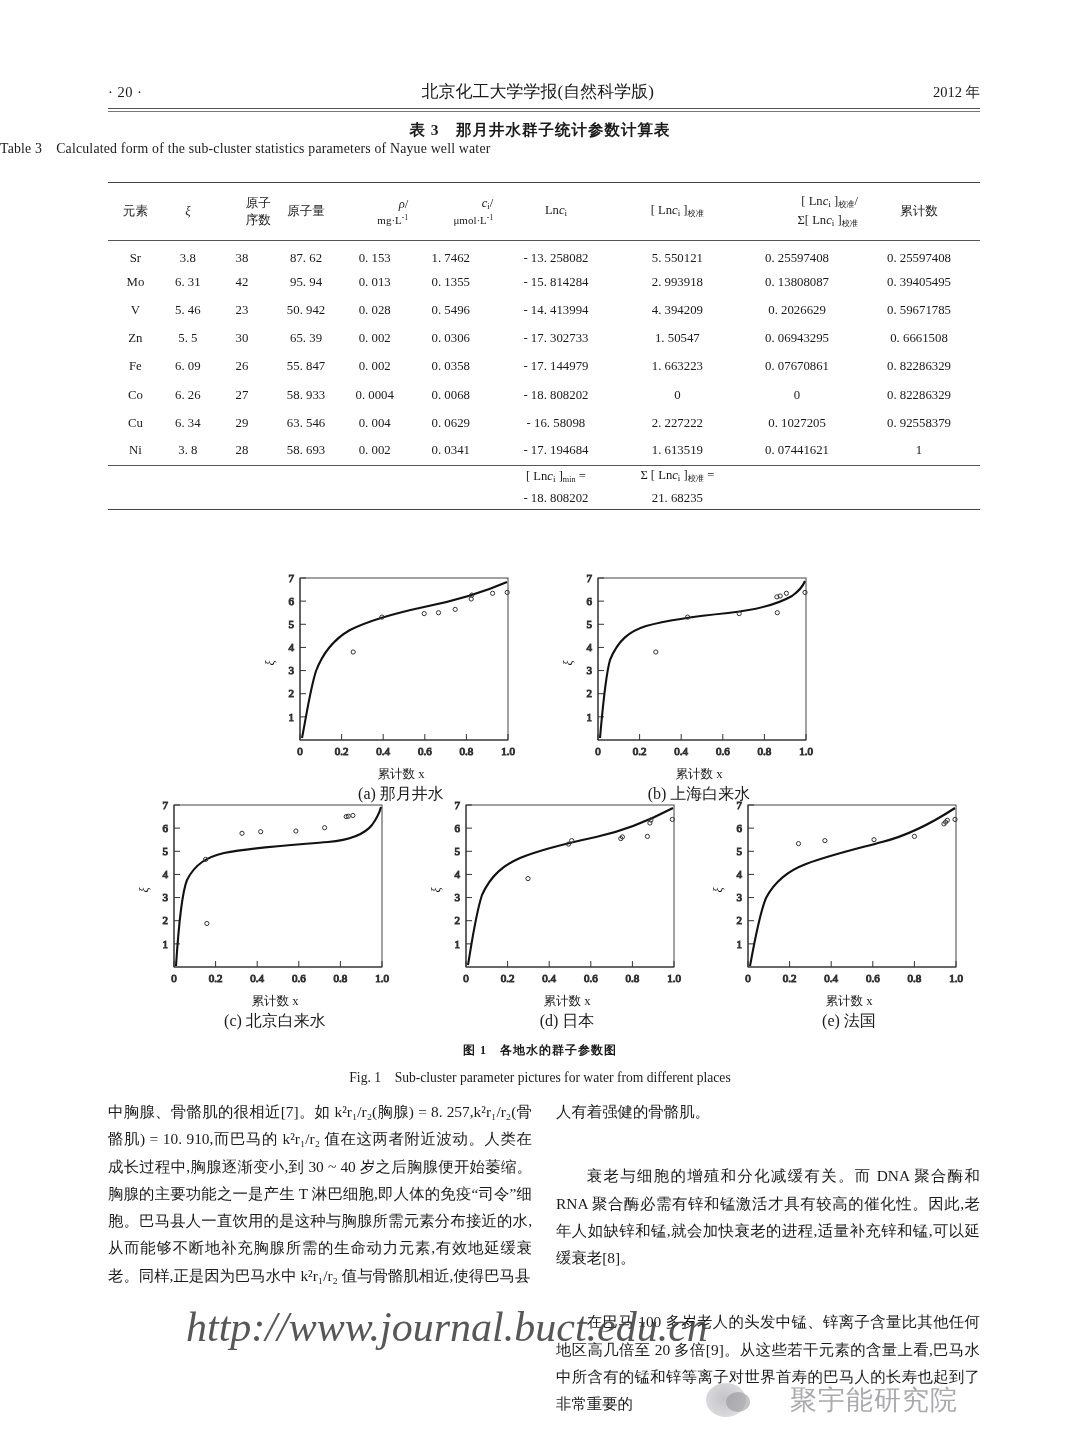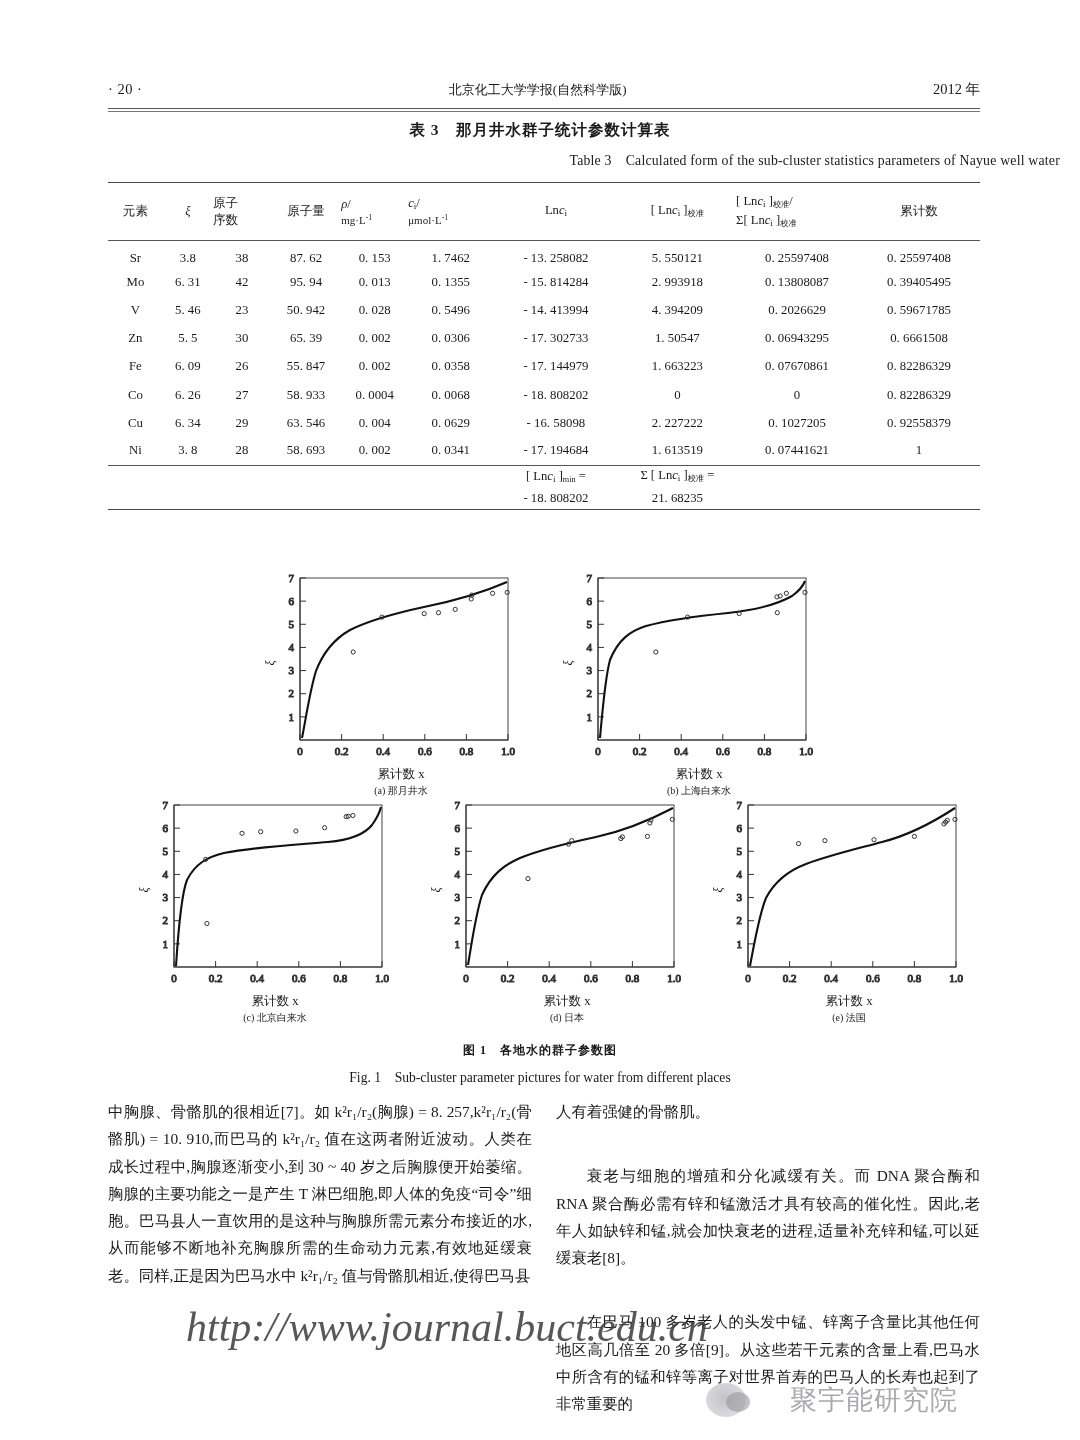--- a/index.html
+++ b/index.html
@@ -13,51 +13,51 @@
     overflow:hidden;
   }
 
   
   .page-header{
     position:absolute; left:108px; top:80px; width:872px;
     display:flex; align-items:baseline; justify-content:space-between;
     font-size:15px;
   }
   .hdr-page{ font-size:14.5px; letter-spacing:.5px;}
-  .hdr-title{ font-size:13px; }
+  .hdr-title{ font-size:17px; }
   .hdr-year{ font-size:14.5px;}
   .hdr-rule{
     position:absolute; left:108px; top:108px; width:872px; height:4px;
     border-top:1.6px solid #555; border-bottom:1.1px solid #777;
   }
 
   
   .tbl-title-cn{
     position:absolute; left:0; top:120px; width:1080px; text-align:center;
     font-size:15.5px; font-weight:600; letter-spacing:1px;
   }
   .tbl-title-en{
-    position:absolute; left:0; top:152px; width:1060px; text-align:right;
+    position:absolute; left:0; top:140px; width:1060px; text-align:left;
     font-size:13.8px; letter-spacing:.2px;
   }
 
   
   .tbl-wrap{ position:absolute; left:108px; top:182px; width:872px; }
   table.stat{ width:872px; border-collapse:collapse; font-size:12.6px; }
   table.stat th, table.stat td{
     padding:0; text-align:center; vertical-align:middle;
     font-weight:normal; white-space:nowrap;
   }
   .thead-row{ height:58px; }
   .thead-row th{
     border-top:1.5px solid #444;
     border-bottom:1.2px solid #555;
     font-size:12.6px; line-height:1.25;
   }
-  .hdr-stack{ display:flex; flex-direction:column; align-items:flex-start; line-height:1.3;}
+  .hdr-stack{ display:flex; flex-direction:column; align-items:flex-end; line-height:1.3;}
   .hdr-sub{ font-size:11px; }
   .body-row{ height:28.1px; }
   .body-row td{ font-size:12.8px; }
   tr.first-body td{ padding-top:8px; }
   .last-body td{ border-bottom:1.2px solid #555; }
   .foot-row td{ font-size:12.6px; height:22px; }
   .foot-row2 td{ font-size:12.8px; height:22px; border-bottom:1.5px solid #444;}
   i.v{ font-style:italic; }
   .sub{ font-size:.72em; vertical-align:-0.25em; }
   .subcn{ font-size:.65em; vertical-align:-0.28em; }
@@ -67,21 +67,21 @@
   .c0{width:62px;} .c1{width:56px;} .c2{width:66px;} .c3{width:78px;}
   .c4{width:74px;} .c5{width:96px;} .c6{width:140px;}
   .c7{width:128px;} .c8{width:136px;} .c9{width:136px;}
 
   
   .figure-area{ position:absolute; left:0; top:560px; width:1080px; height:500px; }
 
   .chart{ position:absolute; }
   .chart svg{ display:block; }
   .chart-cap{
-    text-align:center; font-size:10px; margin-top:1px;
+    text-align:center; font-size:16px; margin-top:1px;
   }
 
   
   .fig-cap-cn{
     position:absolute; left:0; top:1042px; width:1080px; text-align:center;
     font-size:12px; font-weight:600; letter-spacing:1px;
   }
   .fig-cap-en{
     position:absolute; left:0; top:1069px; width:1080px; text-align:center;
     font-size:13.6px;

